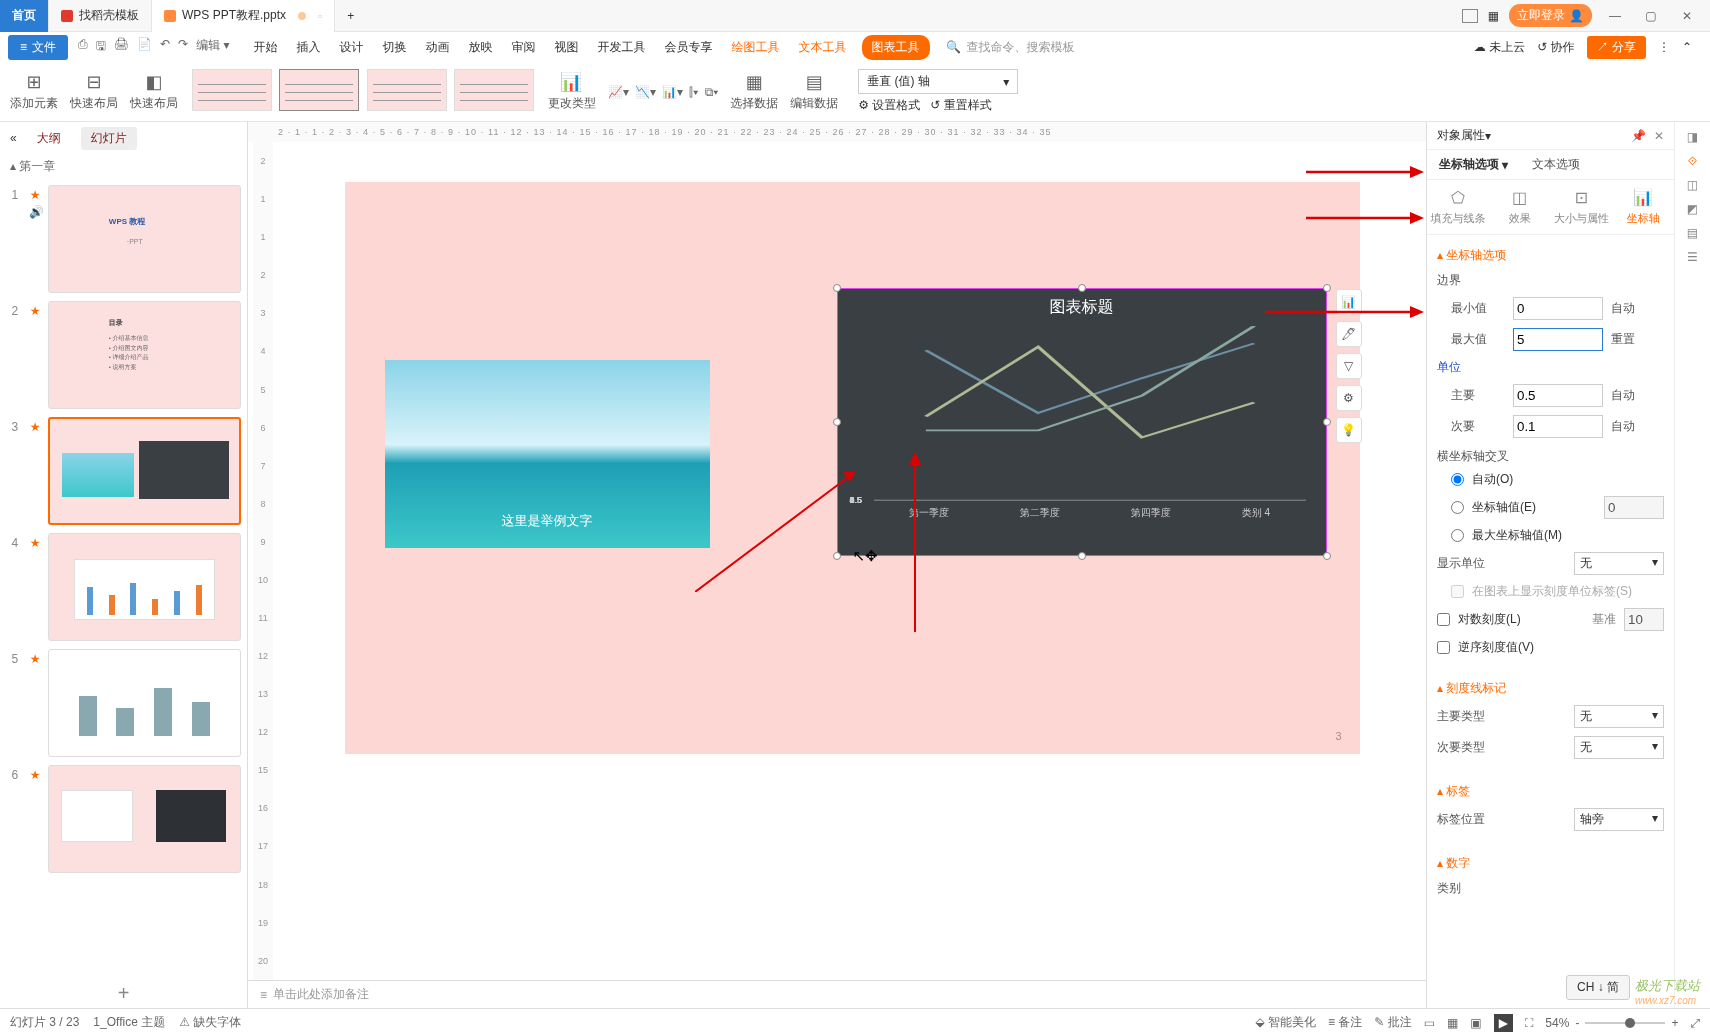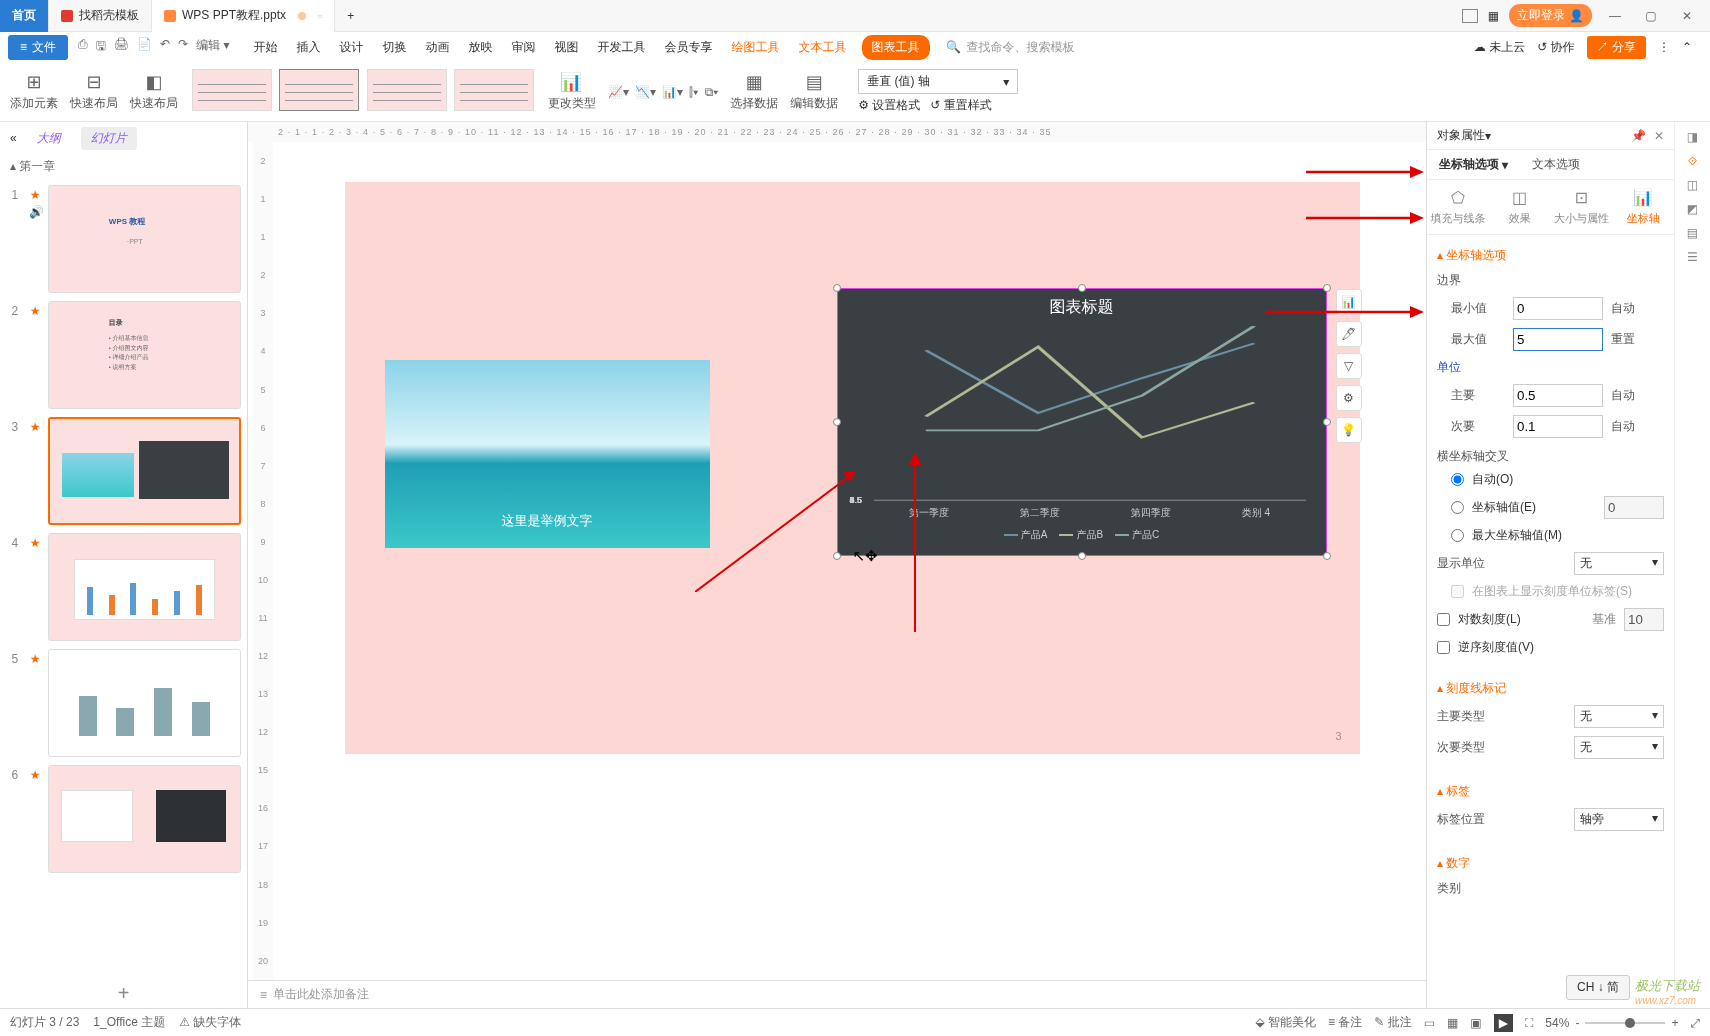--- a/index.html
+++ b/index.html
@@ -34,21 +34,21 @@
 .style-thumb.sel{border:1px solid #888;}
 .mini-line{position:absolute;left:5px;right:5px;border-top:1px solid #999;}
 .rib-select{border:1px solid #ccc;padding:3px 8px;width:160px;background:#fff;display:flex;justify-content:space-between;align-items:center;}
 .rib-sub{display:flex;flex-direction:column;gap:3px;padding-left:8px;}
 .rib-btns{display:flex;gap:10px;}
 
 
 .main{position:absolute;top:122px;left:0;right:0;bottom:28px;display:flex;}
 .slidepanel{width:248px;border-right:1px solid #ddd;display:flex;flex-direction:column;}
 .slidepanel-hdr{height:32px;display:flex;align-items:center;gap:10px;padding:0 10px;}
-.sp-tab{padding:3px 10px;color:#8b5cf6;font-style:italic;}
+.sp-tab{padding:3px 10px;color:#7f1d1d;}
 .sp-tab.act{background:#ededed;border-radius:3px;}
 .chap{padding:4px 10px;color:#666;}
 .thumbs{flex:1;overflow:auto;padding:6px;}
 .thumb-row{display:flex;gap:6px;margin-bottom:8px;align-items:flex-start;}
 .thumb-idx{width:18px;text-align:center;color:#888;padding-top:3px;}
 .thumb-ind{width:12px;display:flex;flex-direction:column;gap:3px;padding-top:3px;color:#ff6a00;}
 .thumb{width:195px;height:108px;background:#fce0df;border:1px solid #ddd;border-radius:3px;position:relative;overflow:hidden;}
 .thumb.sel{border:2px solid #ff6a00;}
 .thumb-add{display:flex;justify-content:center;align-items:center;height:30px;font-size:20px;color:#888;}
 
@@ -386,25 +386,20 @@
               <polyline points="12,52 38,12 62,64 88,44" fill="none" stroke="#b0b894" stroke-width="1"></polyline>
               <polyline points="12,60 38,60 62,40 88,0" fill="none" stroke="#8aa8a0" stroke-width="1"></polyline>
             </svg>
           </div>
           <div class="chart-xaxis">
             <span>第一季度</span>
               <span>第二季度</span>
               <span>第四季度</span>
               <span>类别 4</span>
           </div>
-          <div class="chart-legend">
-            <span><span class="leg-swatch" style="background:#6b8fa3"></span><span>产品A</span></span>
-            <span><span class="leg-swatch" style="background:#b0b894"></span><span>产品B</span></span>
-            <span><span class="leg-swatch" style="background:#8aa8a0"></span><span>产品C</span></span>
-          </div>
 
           <div class="handle" style="left:-5px;top:-5px"></div>
           <div class="handle" style="left:50%;top:-5px;margin-left:-4px"></div>
           <div class="handle" style="right:-5px;top:-5px"></div>
           <div class="handle" style="left:-5px;top:50%;margin-top:-4px"></div>
           <div class="handle" style="right:-5px;top:50%;margin-top:-4px"></div>
           <div class="handle" style="left:-5px;bottom:-5px"></div>
           <div class="handle" style="left:50%;bottom:-5px;margin-left:-4px"></div>
           <div class="handle" style="right:-5px;bottom:-5px"></div>
           <div class="chart-side">

